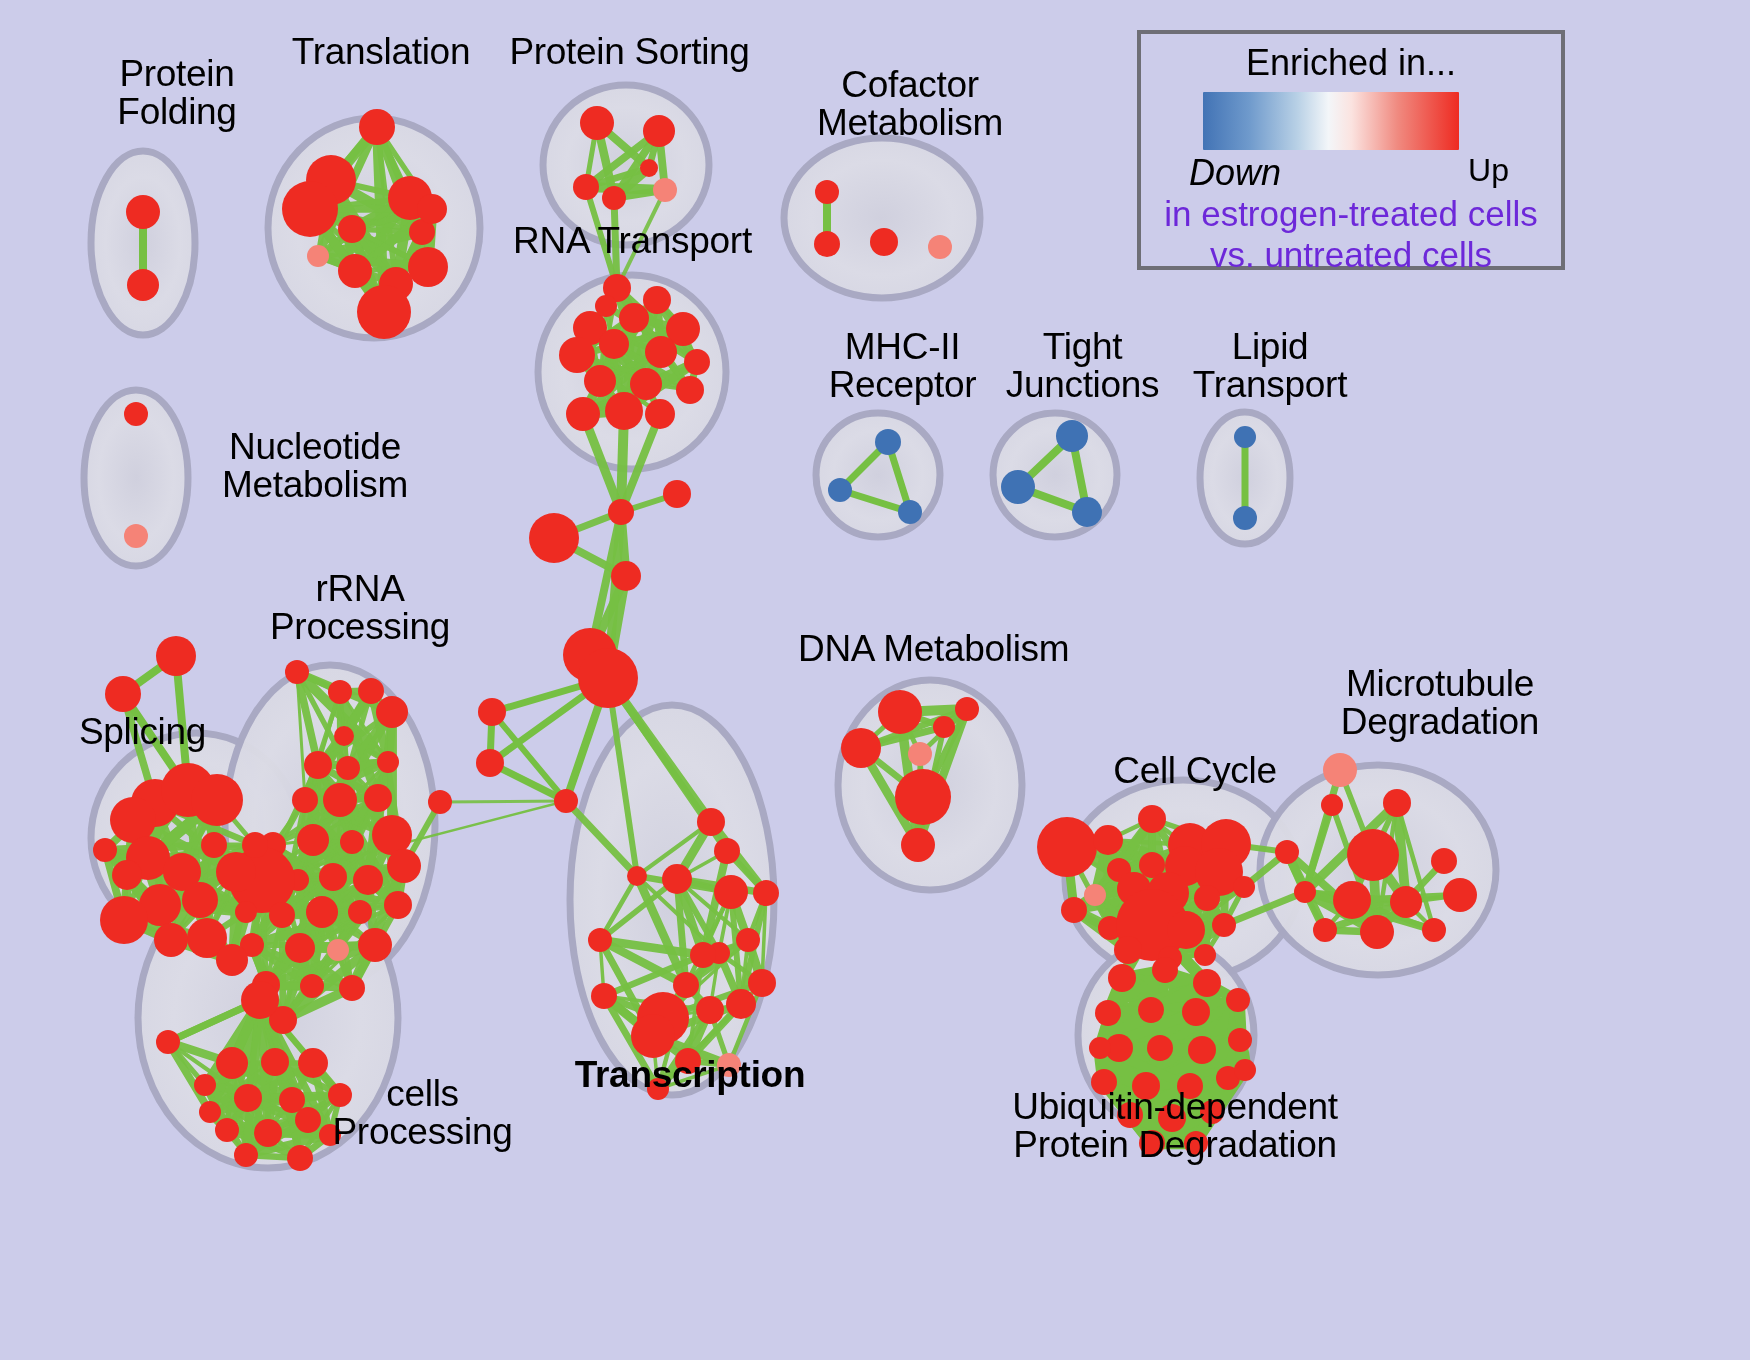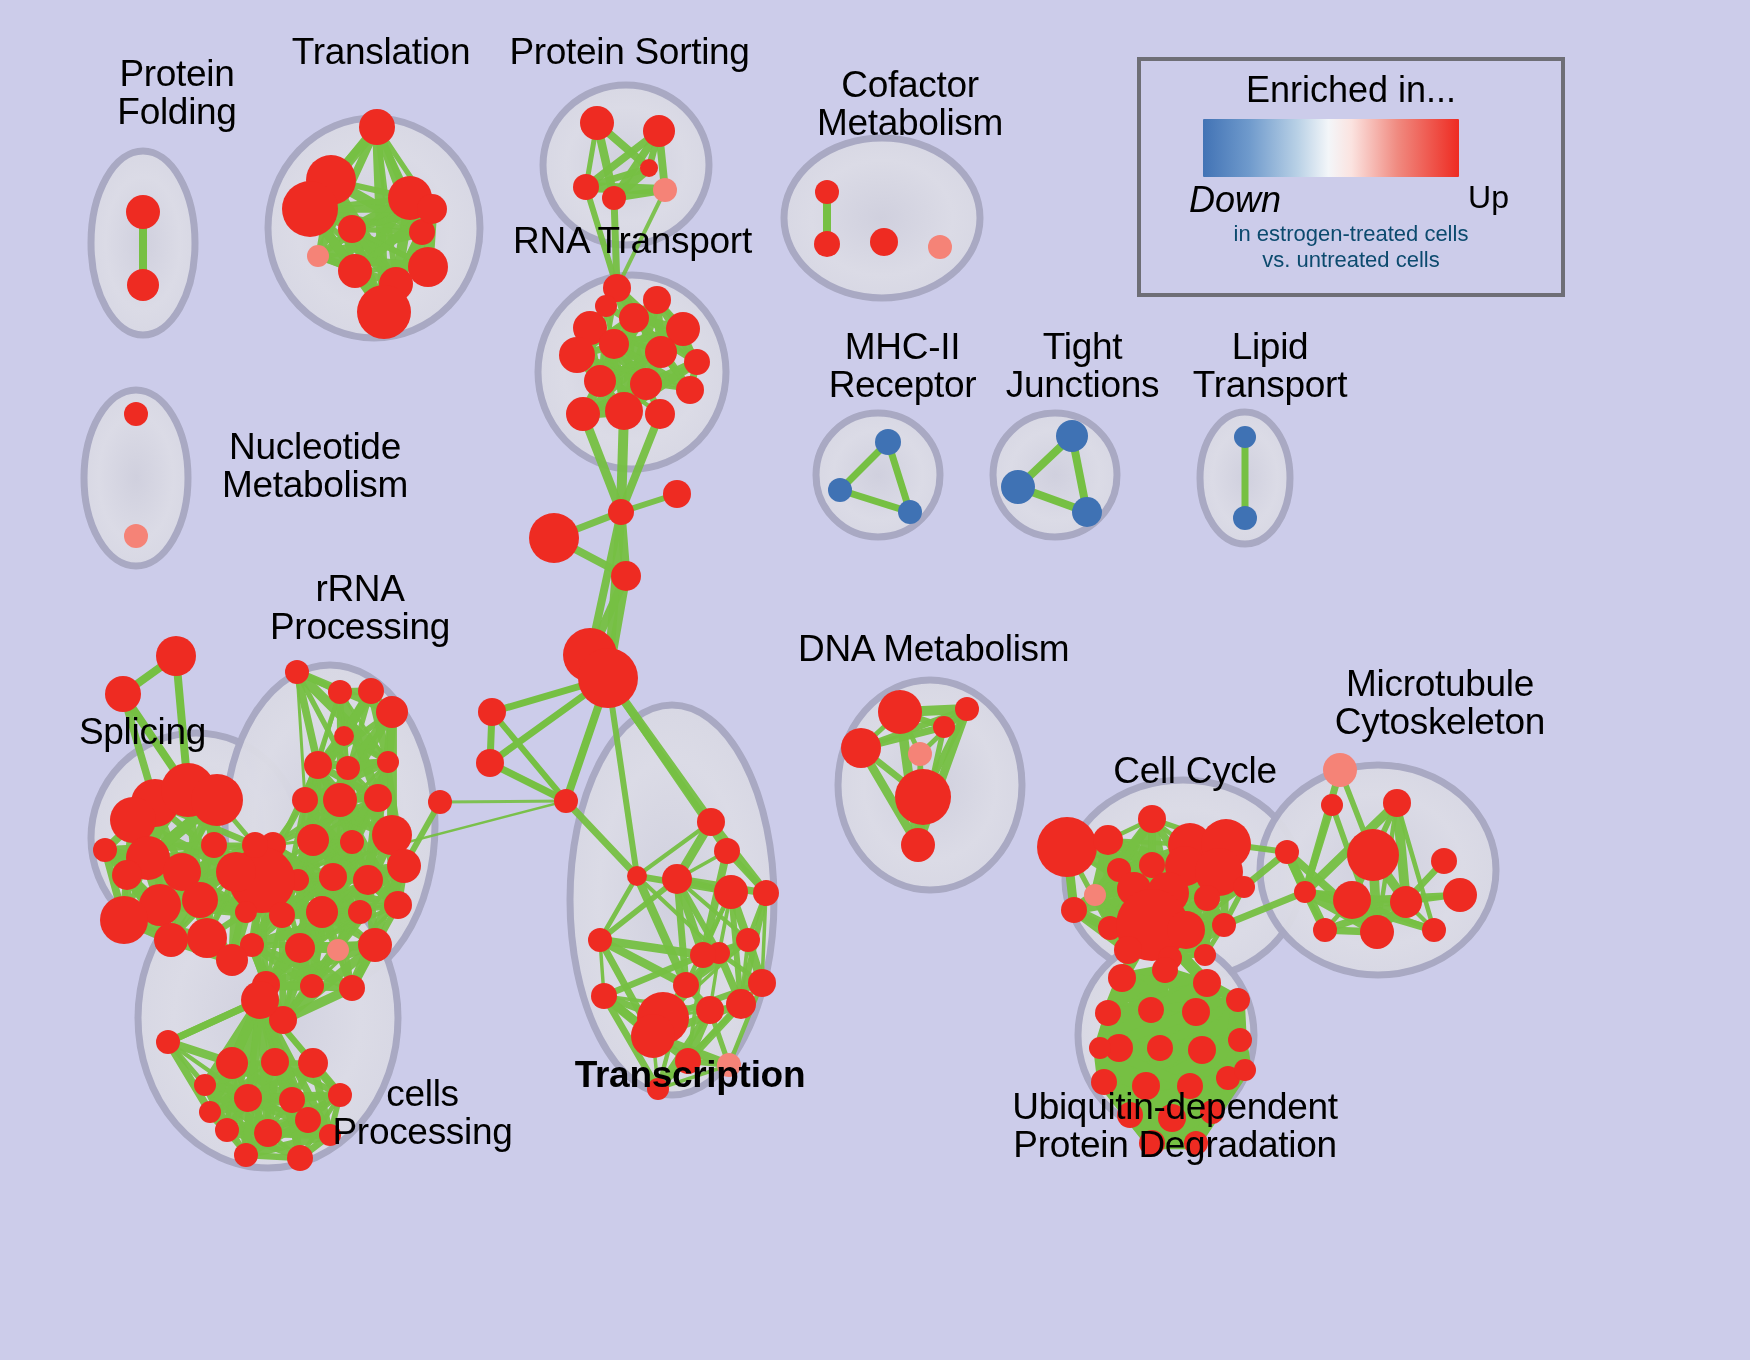--- a/index.html
+++ b/index.html
@@ -13,22 +13,22 @@
             letter-spacing:-0.3px;}
   #legend{position:absolute;box-sizing:border-box;
           border:4px solid #6e6e76;background:#ccccea;}
   #legend .lg-title{position:absolute;width:100%;text-align:center;
           font-size:36px;color:#000;}
   #lg-bar{position:absolute;border-radius:1px;
           background:linear-gradient(to right,#4273b5 0%,#6f9acc 18%,#b9d1e6 37%,
                      #f3f6f9 49%,#fbe3e0 58%,#f08a80 76%,#ee2b22 100%);}
   #legend .lg-down{position:absolute;font-size:36px;color:#000;font-style:italic;}
   #legend .lg-up{position:absolute;font-size:32px;color:#000;}
-  #legend .lg-sub{position:absolute;width:100%;text-align:center;font-size:22px;
-          color:#0c4a6e;line-height:1.16;white-space:pre;}
+  #legend .lg-sub{position:absolute;width:100%;text-align:center;font-size:35px;
+          color:#6d28d9;line-height:1.16;white-space:pre;}
 </style>
 </head>
 <body>
 
 <div id="stage">
 
   <svg id="net" viewBox="0 0 1750 1360" preserveAspectRatio="none">
     <defs>
       <radialGradient id="cgrad" cx="50%" cy="50%" r="62%">
         <stop offset="0%" stop-color="#d1d1de"></stop>
@@ -1171,30 +1171,30 @@
 Receptor</div>
       <div class="cl-label" style="left: 985px; top: 328px; width: 195px;">Tight
 Junctions</div>
       <div class="cl-label" style="left: 1170px; top: 328px; width: 200px;">Lipid
 Transport</div>
       <div class="cl-label" style="left: 245px; top: 570px; width: 230px;">rRNA
 Processing</div>
       <div class="cl-label" style="left: 55px; top: 713px; width: 175px;">Splicing</div>
       <div class="cl-label" style="left: 798px; top: 630px; width: 270px;">DNA Metabolism</div>
       <div class="cl-label" style="left: 1300px; top: 665px; width: 280px;">Microtubule
-Cytoskeleton</div>
+Degradation</div>
       <div class="cl-label" style="left: 1095px; top: 752px; width: 200px;">Cell Cycle</div>
       <div class="cl-label" style="left: 565px; top: 1056px; width: 250px; font-weight: bold;">Transcription</div>
       <div class="cl-label" style="left: 310px; top: 1075px; width: 225px;">cells
 Processing</div>
       <div class="cl-label" style="left: 980px; top: 1088px; width: 390px;">Ubiquitin-dependent
 Protein Degradation</div>
     </div>
 
-  <div id="legend" style="left: 1137px; top: 30px; width: 428px; height: 240px; margin-top: 27px;">
+  <div id="legend" style="left: 1137px; top: 30px; width: 428px; height: 240px;">
     <div class="lg-title" style="top: 8px;">Enriched in...</div>
     <div id="lg-bar" style="left: 62px; top: 58px; width: 256px; height: 58px;"></div>
     <div class="lg-down" style="left: 48px; top: 118px;">Down</div>
     <div class="lg-up" style="right: 52px; top: 118px;">Up</div>
     <div class="lg-sub" style="top: 160px;">in estrogen-treated cells
 vs. untreated cells</div>
   </div>
 
 </div>
 

